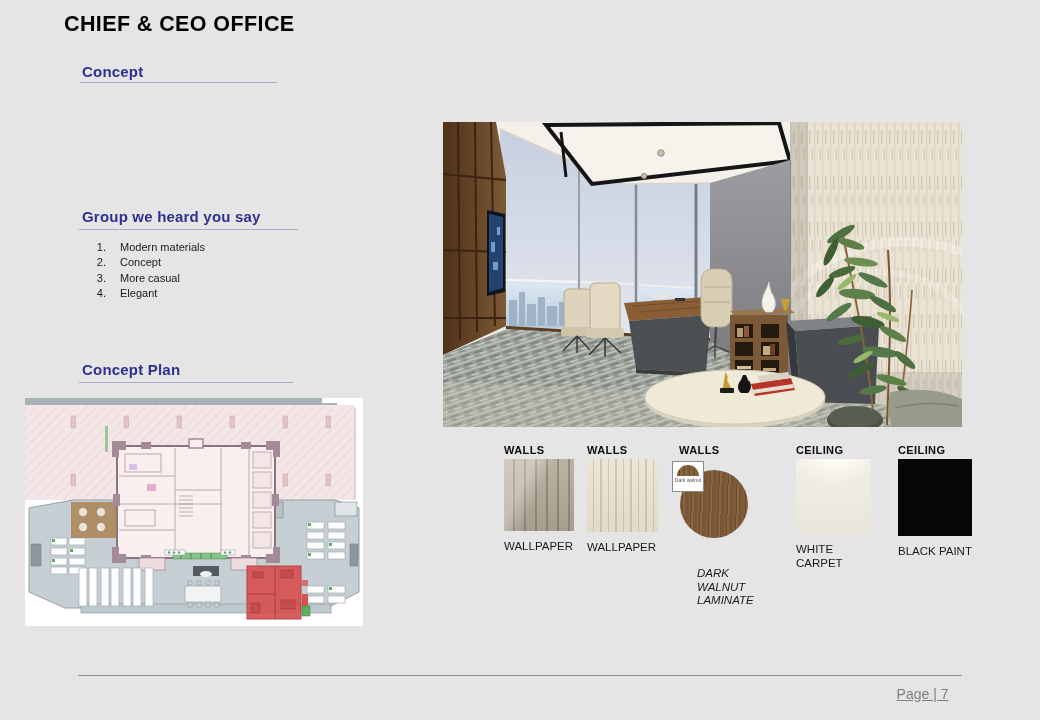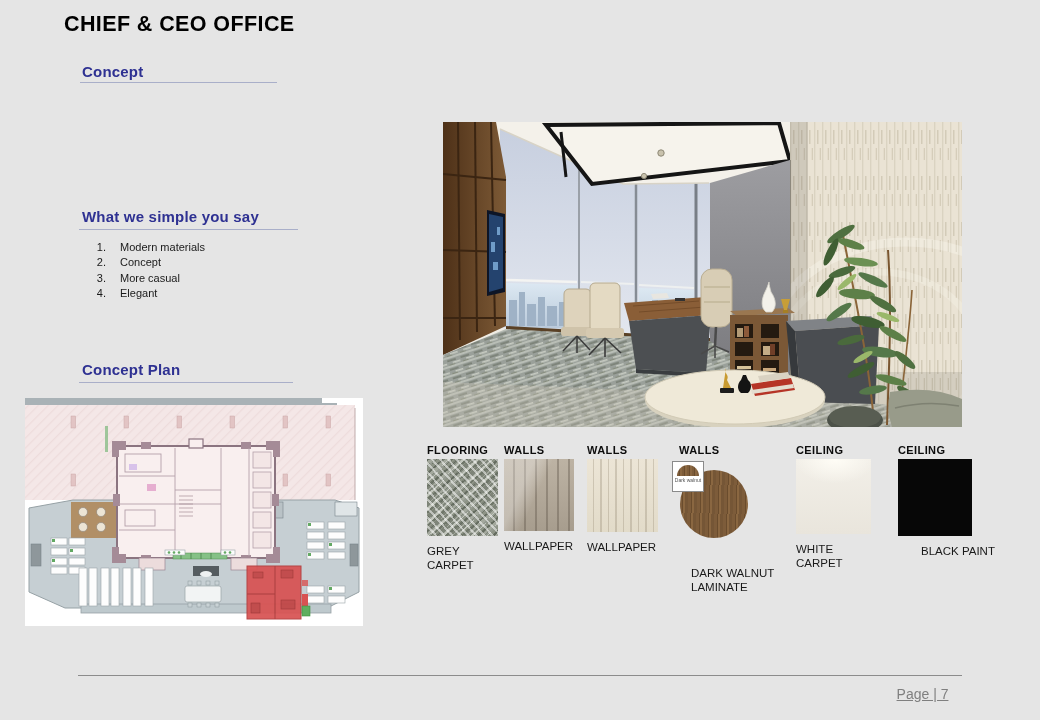--- a/index.html
+++ b/index.html
@@ -34,23 +34,23 @@
   .mat-cat{font-size:11px;font-weight:bold;color:#0d0d0d;letter-spacing:.4px;margin-bottom:3px;white-space:nowrap;}
   .sw{box-sizing:border-box;}
   .mat-name{font-size:11.5px;color:#1a1a1a;line-height:13.5px;margin-top:9px;}
 
   .mat-1{left:427px;width:72px;}
   .mat-2{left:504px;width:70px;}
   .mat-3{left:587px;width:71px;}
   .mat-4{left:672px;width:106px;}
   .mat-5{left:796px;width:75px;}
   .mat-6{left:898px;width:80px;}
-  .mat-6 .mat-name{white-space:nowrap;margin-left:23px;}
+  .mat-6 .mat-name{white-space:nowrap;}
   .mat-4 .mat-cat{margin-left:7px;}
-  .mat-4 .mat-name{margin-left:19px;margin-top:12px;}
+  .mat-4 .mat-name{margin-left:25px;margin-top:12px;font-style:italic;}
 
   .sw-carpet{width:71px;height:77px;background:
       repeating-linear-gradient(48deg, rgba(255,255,255,.5) 0 2px, rgba(255,255,255,0) 2px 6px),
       repeating-linear-gradient(140deg, rgba(42,52,40,.30) 0 2px, rgba(0,0,0,0) 2px 5px),
       repeating-linear-gradient(135deg, #7e8478 0 2px, #a3a89d 2px 5px, #c2c6bd 5px 7px, #8d9386 7px 10px);}
   .sw-taupe{width:70px;height:72px;background:
       linear-gradient(115deg, rgba(255,255,255,.30) 0 30%, rgba(255,255,255,0) 48%),
       repeating-linear-gradient(90deg, rgba(92,82,70,0) 0 9px, rgba(92,82,70,.38) 9px 11px),
       linear-gradient(180deg,#bdb3a4,#a79d8e);}
   .sw-cream{width:71px;height:73px;background:
@@ -77,21 +77,21 @@
 </head>
 <body>
 
 <div class="slide">
 
   <div class="page-title">CHIEF &amp; CEO OFFICE</div>
 
   <div class="sec-head concept-head">Concept</div>
   <div class="rule concept-rule"></div>
 
-  <div class="sec-head feedback-head">What we simple you say</div>
+  <div class="sec-head feedback-head">Group we heard you say</div>
   <div class="rule feedback-rule"></div>
   <ol class="feedback">
     <li>Modern materials</li>
     <li>Concept</li>
     <li>More casual</li>
     <li>Elegant</li>
   </ol>
 
   <div class="sec-head location-head">Concept Plan</div>
   <div class="rule location-rule"></div>
@@ -484,25 +484,20 @@
         <ellipse cx="445" cy="195" rx="12" ry="3" fill="#9ab86a" transform="rotate(20 445 195)"></ellipse>
         <ellipse cx="420" cy="235" rx="11" ry="3" fill="#9ab86a" transform="rotate(-30 420 235)"></ellipse>
       </g>
       <ellipse cx="412" cy="298" rx="28" ry="13" fill="#4c5148"></ellipse>
       <ellipse cx="412" cy="295" rx="26" ry="11" fill="#585d52"></ellipse>
       <path d="M447 270 q-4 18 2 35 h70 v-28 q-30 -14 -72 -7 Z" fill="#989b8a"></path>
       <path d="M452 286 q32 -8 64 -2" stroke="#7e8172" stroke-width="1.5" fill="none"></path>
     </svg>
   </div>
 
-  <div class="mat mat-1">
-    <div class="mat-cat">FLOORING</div>
-    <div class="sw sw-carpet"></div>
-    <div class="mat-name">GREY CARPET</div>
-  </div>
 
   <div class="mat mat-2">
     <div class="mat-cat">WALLS</div>
     <div class="sw sw-taupe"></div>
     <div class="mat-name">WALLPAPER</div>
   </div>
 
   <div class="mat mat-3">
     <div class="mat-cat">WALLS</div>
     <div class="sw sw-cream"></div>

